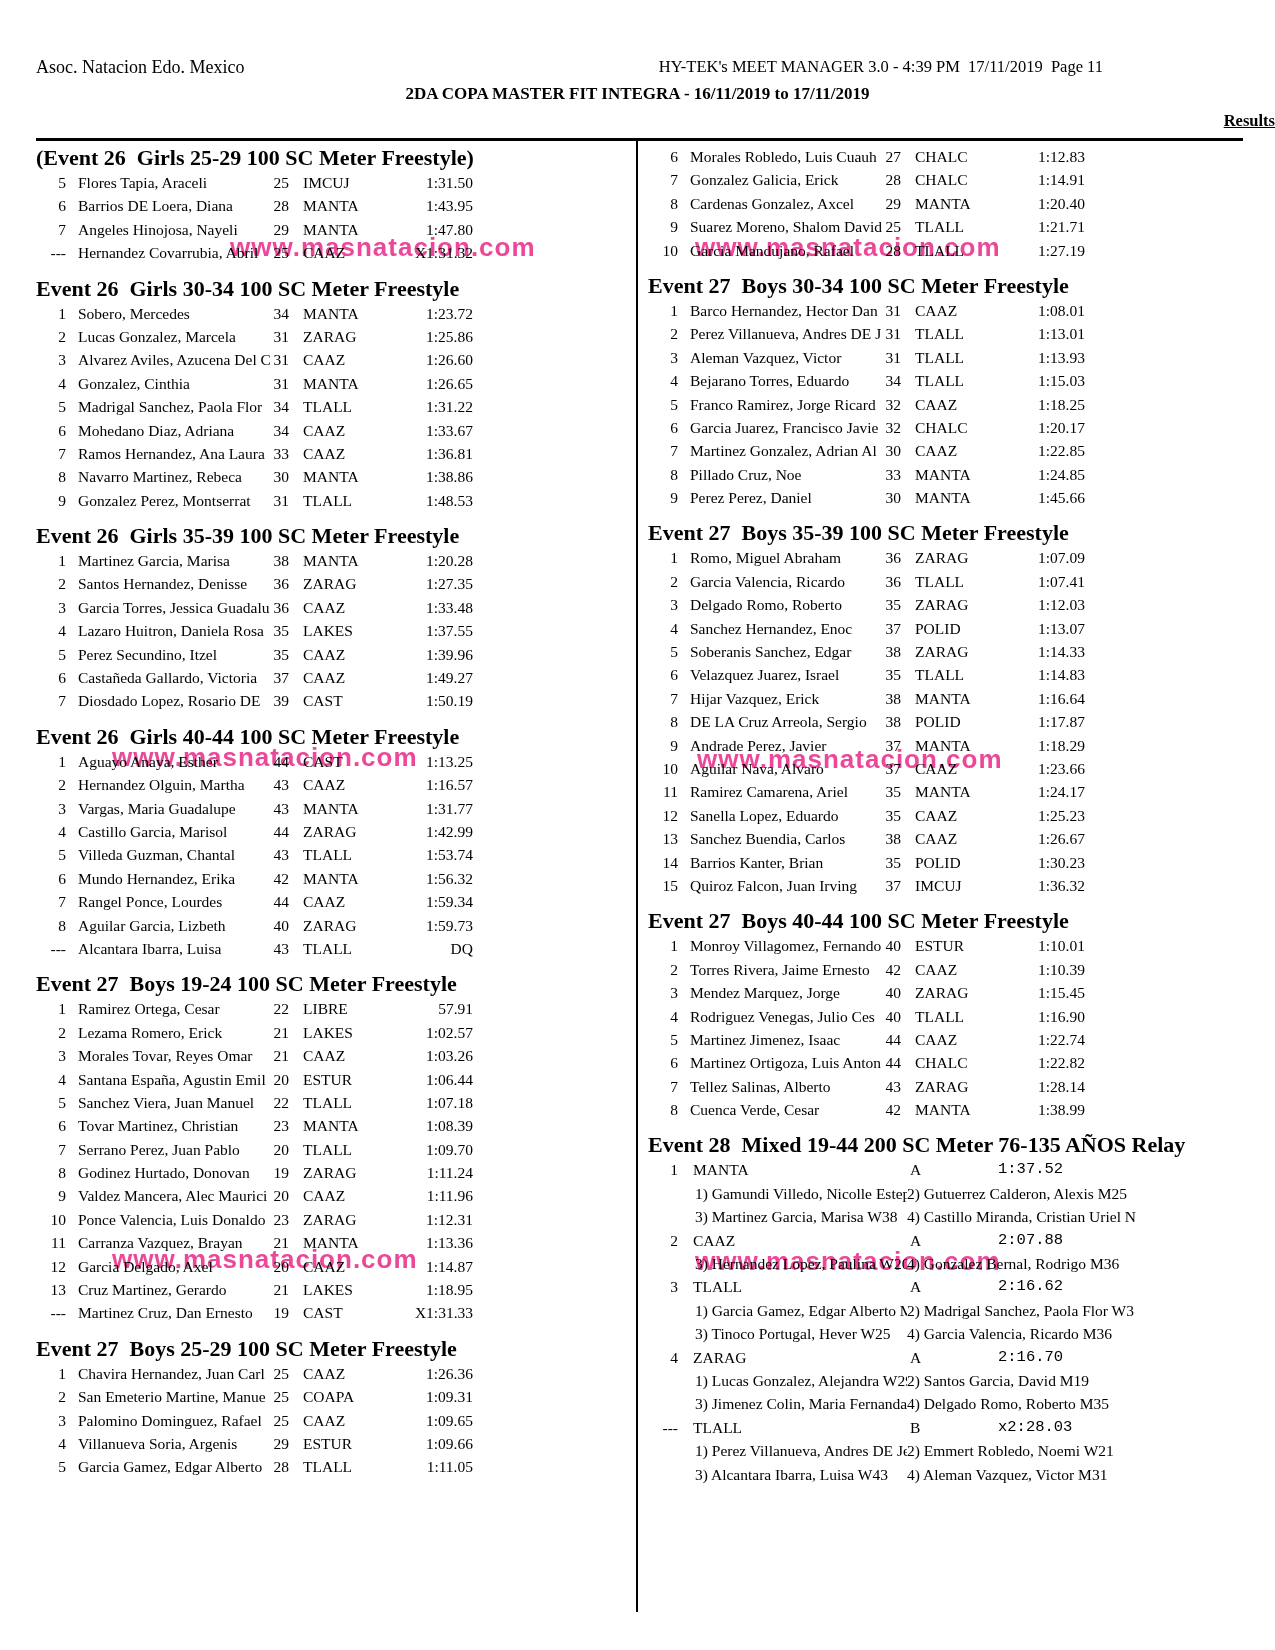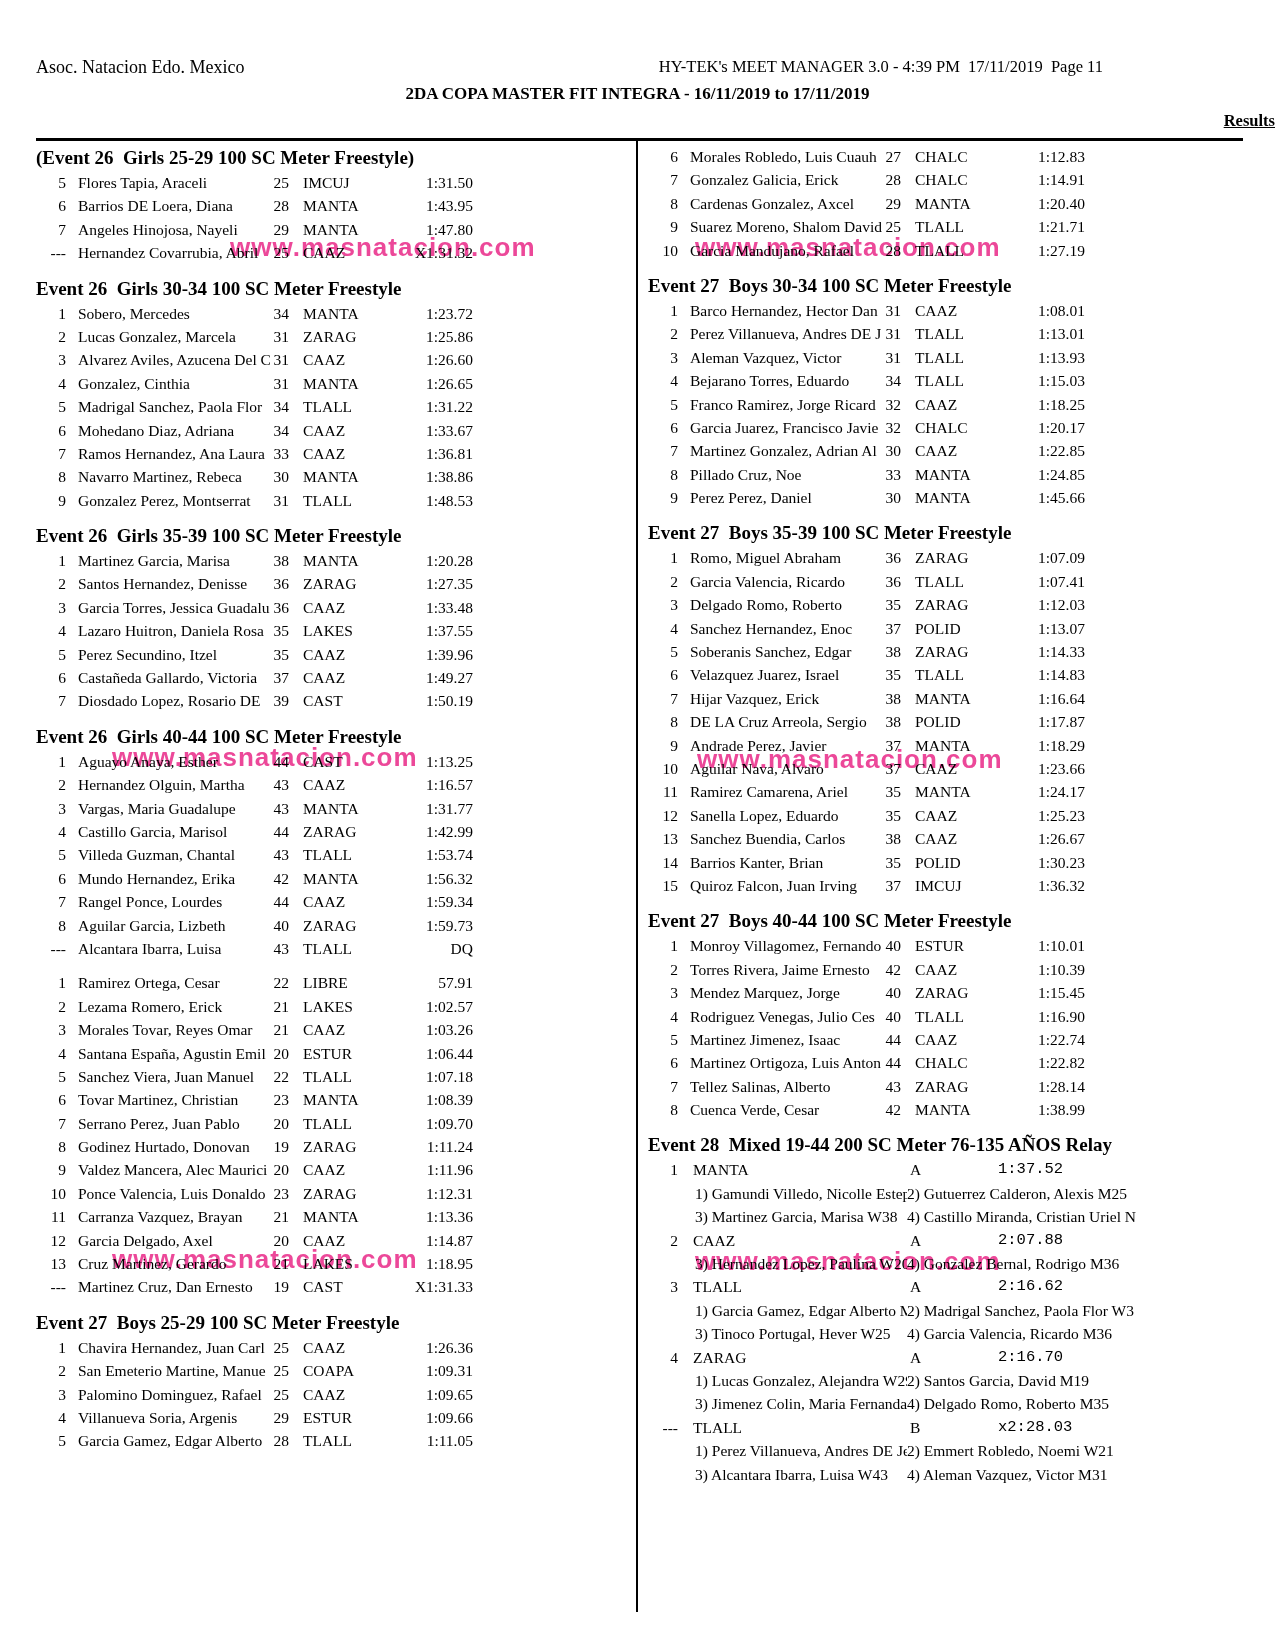--- a/index.html
+++ b/index.html
@@ -12,21 +12,21 @@
   .meet-title{position:absolute;top:84px;left:0;width:100%;text-align:center;font-weight:bold;font-size:17px;}
   .results-label{position:absolute;top:111px;left:0;width:100%;text-align:right;font-weight:bold;font-size:16.5px;}
   .results-label span{text-decoration:underline;}
   .header-rule{position:absolute;left:36px;width:1207px;top:138px;height:3px;background:#000;}
   .column-divider{position:absolute;left:636px;top:141px;width:2px;height:1471px;background:#000;}
   .col{position:absolute;top:145px;z-index:2;}
   #col0{left:36px;width:600px;}
   #col1{left:648px;width:594px;}
   .section{margin-top:11px;}
   .col .section:first-child{margin-top:0;}
-  .event-header{font-weight:bold;font-size:19px;line-height:26px;white-space:pre;}
+  .event-header{font-weight:bold;font-size:22px;line-height:26px;white-space:pre;}
   .row{display:flex;line-height:23.4px;height:23.4px;font-size:15.5px;}
   .c-place{width:30px;text-align:right;flex:none;white-space:nowrap;}
   .c-name{width:193px;padding-left:12px;flex:none;white-space:nowrap;overflow:hidden;}
   .c-age{width:18px;text-align:right;flex:none;}
   .c-team{width:88px;padding-left:14px;flex:none;white-space:nowrap;overflow:hidden;}
   .c-time{width:82px;text-align:right;flex:none;white-space:nowrap;}
   .relay-name{width:203px;padding-left:15px;flex:none;white-space:nowrap;overflow:hidden;}
   .relay-letter{width:88px;padding-left:14px;flex:none;}
   .relay-time{width:82px;text-align:left;flex:none;white-space:nowrap;font-family:Liberation Mono, monospace;}
   .swimmer-line{display:flex;padding-left:47px;line-height:23.4px;height:23.4px;font-size:15.5px;}
@@ -268,20 +268,21 @@
         </div>
         <div class="row">
           <span class="c-place">---</span>
           <span class="c-name">Alcantara Ibarra, Luisa</span>
           <span class="c-age">43</span>
           <span class="c-team">TLALL</span>
           <span class="c-time">DQ</span>
         </div>
       </div>
       <div class="section">
+        <div class="event-header">Event 27  Boys 19-24 100 SC Meter Freestyle</div>
         <div class="row">
           <span class="c-place">1</span>
           <span class="c-name">Ramirez Ortega, Cesar</span>
           <span class="c-age">22</span>
           <span class="c-team">LIBRE</span>
           <span class="c-time">57.91</span>
         </div>
         <div class="row">
           <span class="c-place">2</span>
           <span class="c-name">Lezama Romero, Erick</span>

